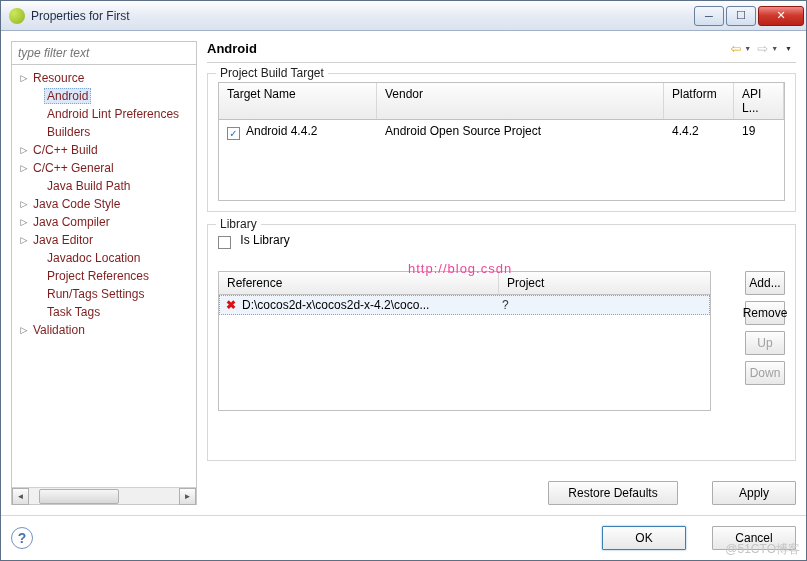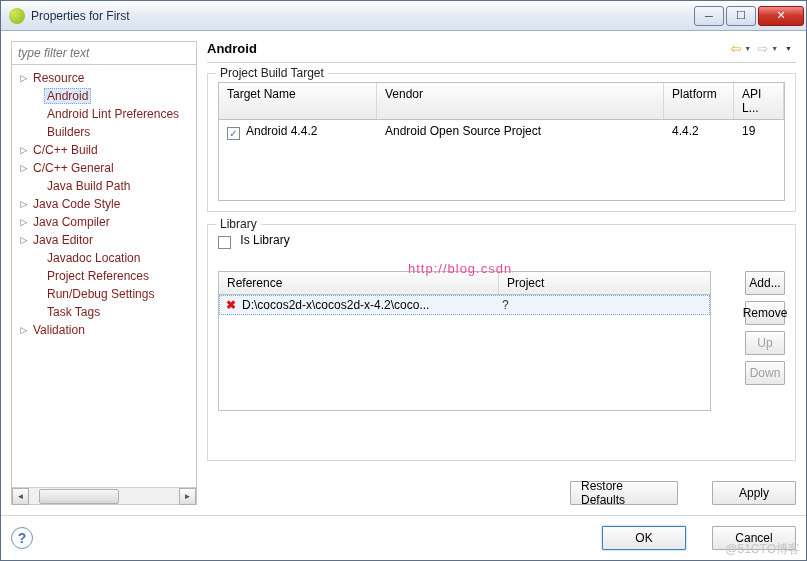--- a/index.html
+++ b/index.html
@@ -125,21 +125,21 @@
           <div class="tnode child">
             <span class="tw"></span>
             <span class="lbl">Javadoc Location</span>
           </div>
           <div class="tnode child">
             <span class="tw"></span>
             <span class="lbl">Project References</span>
           </div>
           <div class="tnode child">
             <span class="tw"></span>
-            <span class="lbl">Run/Debug Settings</span>
+            <span class="lbl">Run/Tags Settings</span>
           </div>
           <div class="tnode child">
             <span class="tw"></span>
             <span class="lbl">Task Tags</span>
           </div>
           <div class="tnode">
             <span class="tw">▷</span>
             <span class="lbl">Validation</span>
           </div>
         </div>
@@ -203,21 +203,21 @@
           <div class="btncol">
             <div class="btn">Add...</div>
             <div class="btn">Remove</div>
             <div class="btn dis">Up</div>
             <div class="btn dis">Down</div>
           </div>
         </div>
       </div>
 
       <div class="ftrbtns">
-        <div class="btn" style="width:108px">Restore Defaults</div>
+        <div class="btn" style="width:130px">Restore Defaults</div>
         <div class="btn" style="width:84px">Apply</div>
       </div>
     </div>
   </div>
 
   <div class="dlgfoot">
     <div class="helpicon">?</div>
     <div class="spacer"></div>
     <div class="btn ok">OK</div>
     <div class="btn">Cancel</div>

